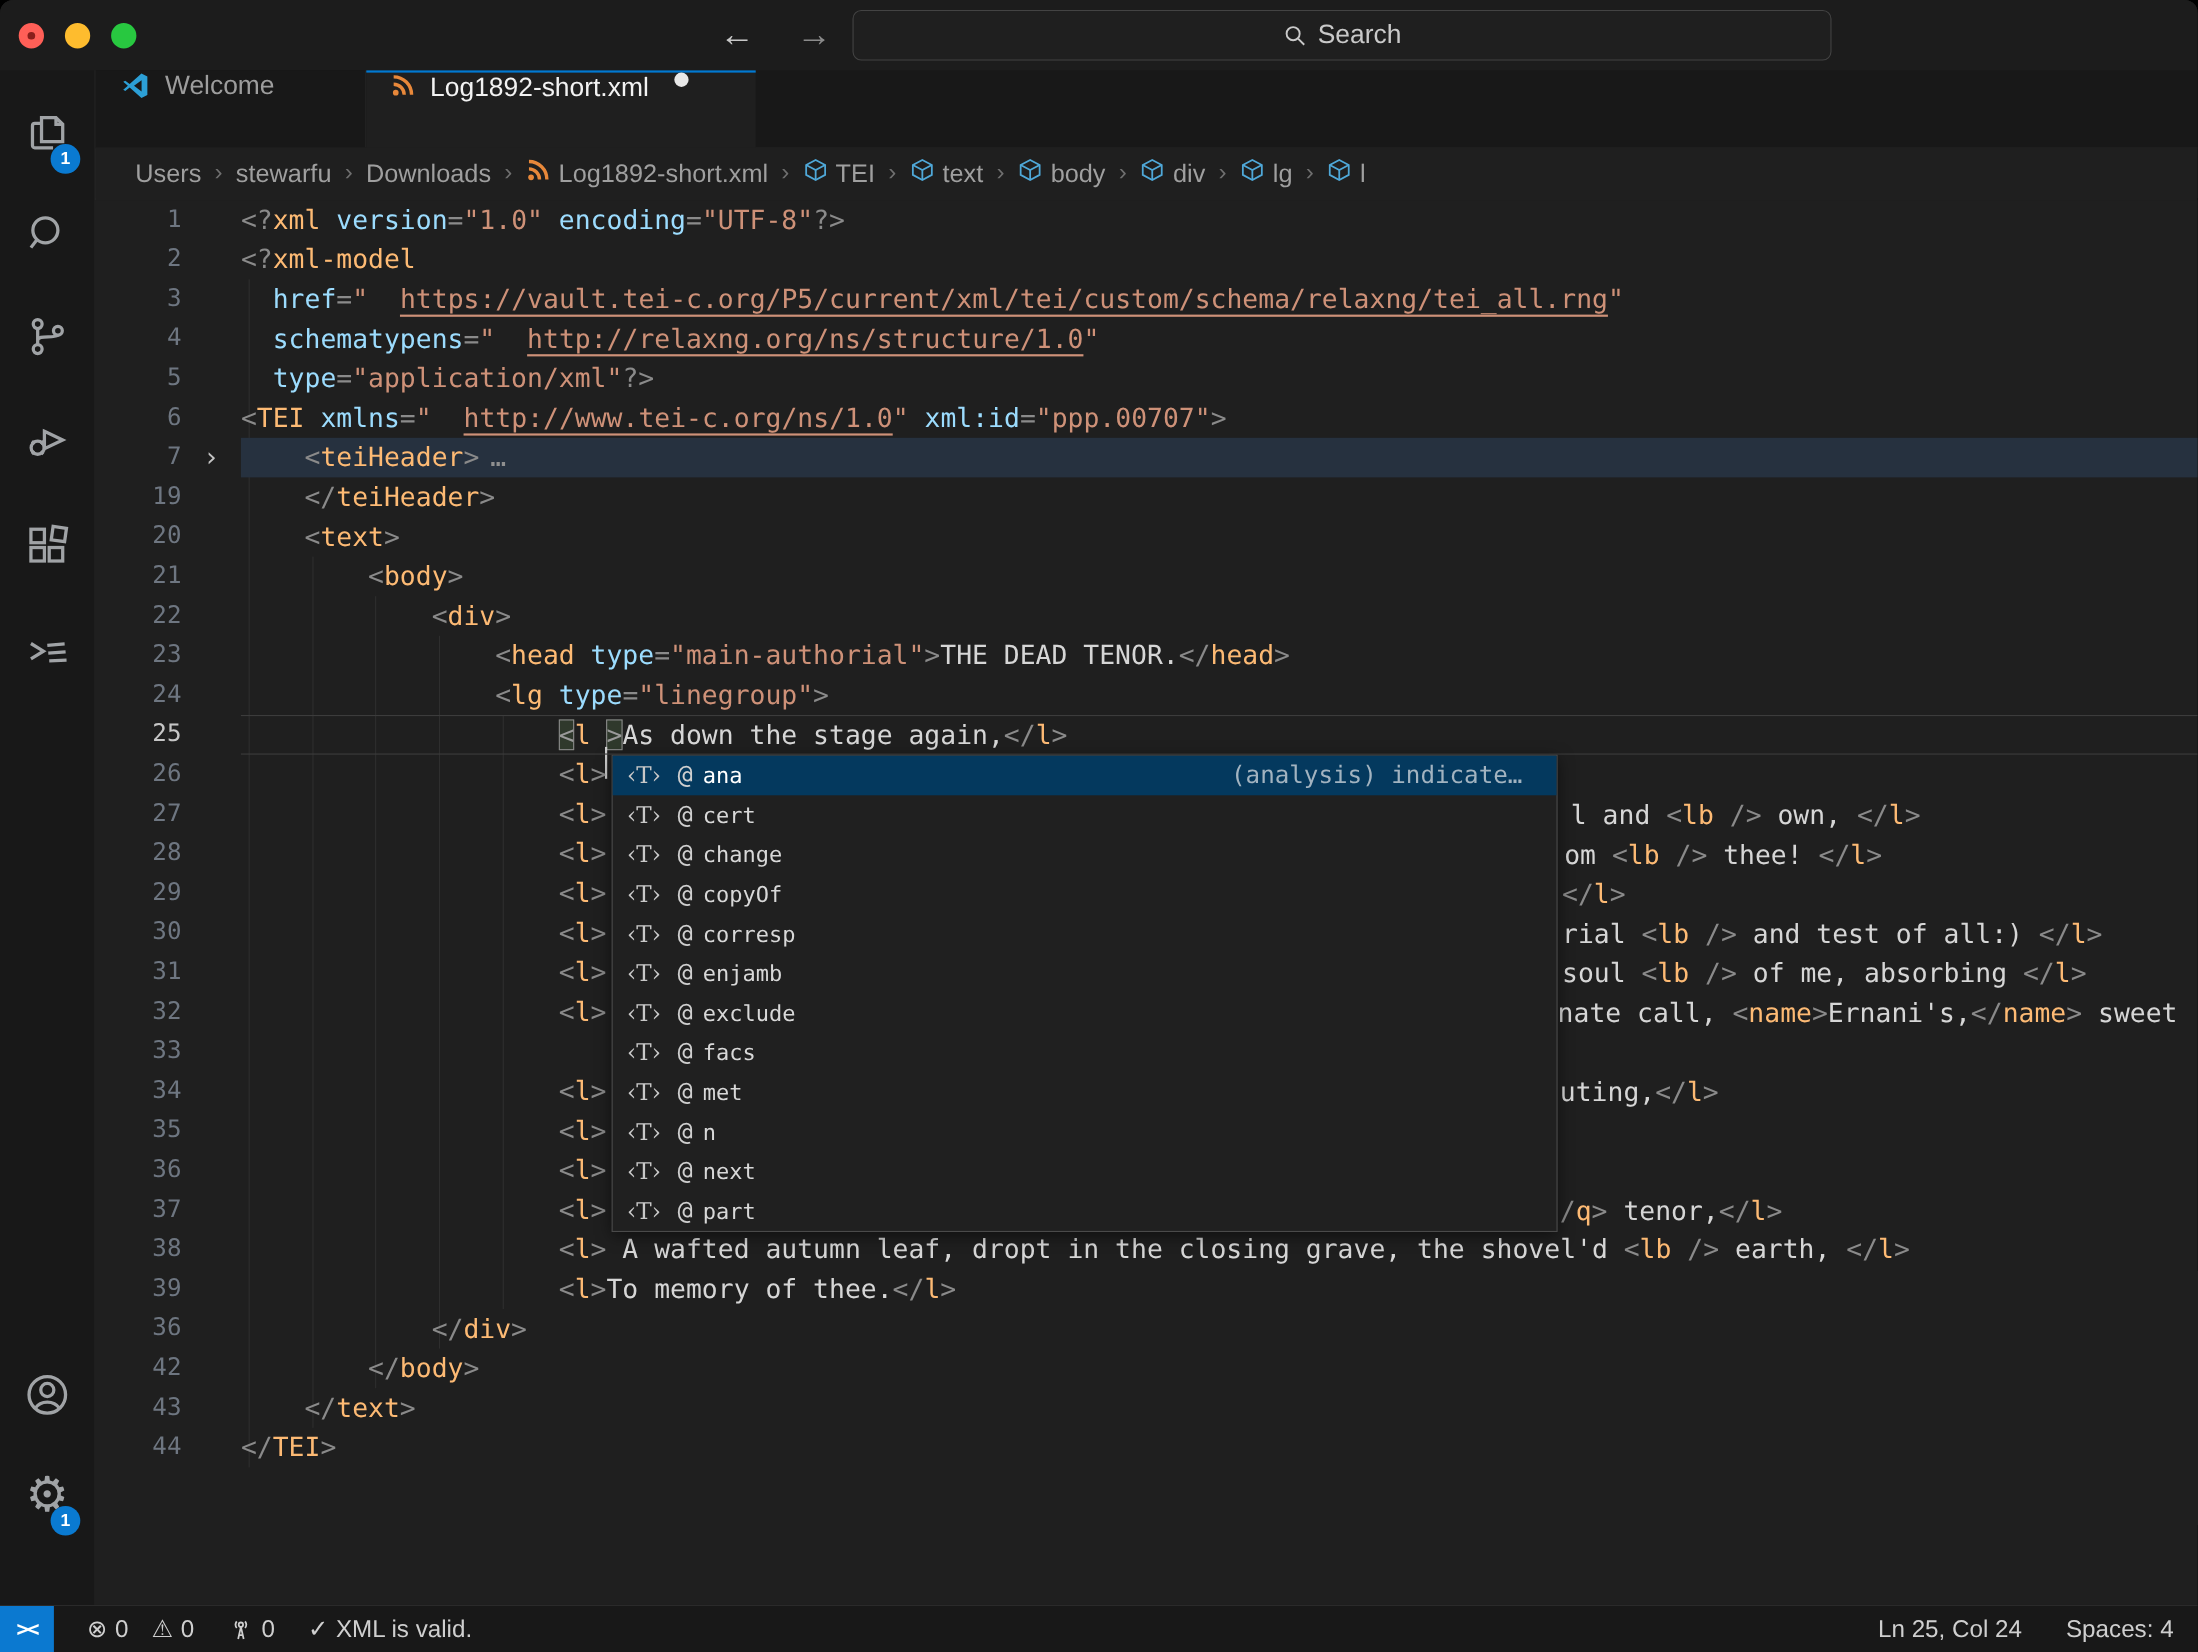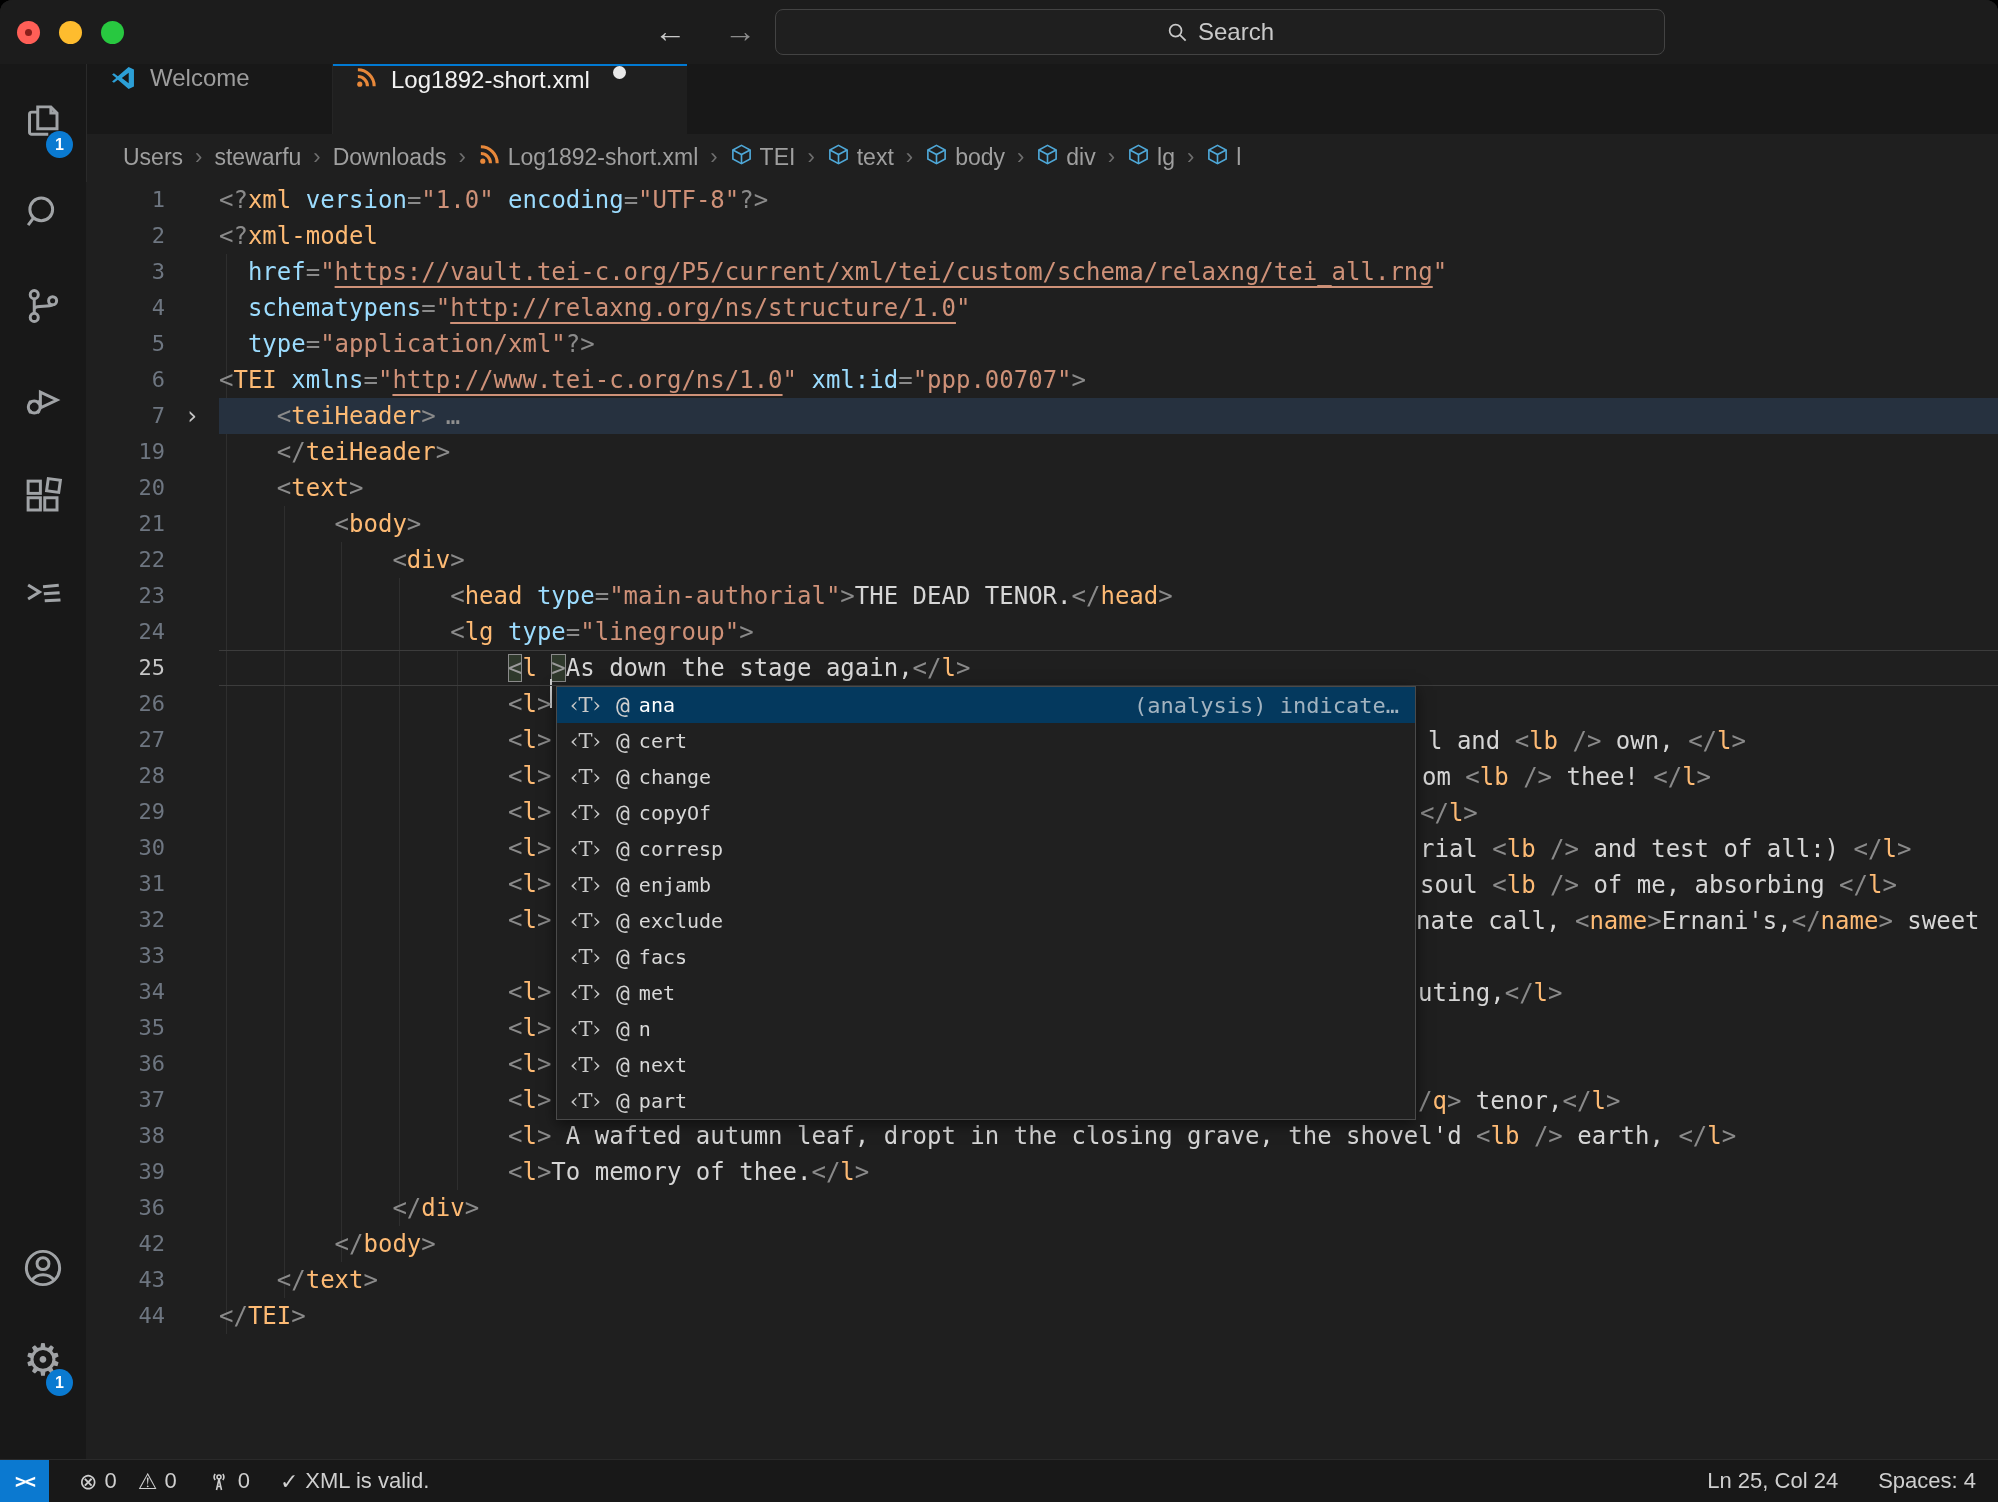--- a/index.html
+++ b/index.html
@@ -41,37 +41,37 @@
   .guide{position:absolute;width:1px;background:#2e2e2e;z-index:1;}
   #code{position:absolute;left:0;top:0;right:0;z-index:2;}
   .row{position:relative;height:36px;white-space:pre;font-family:"DejaVu Sans Mono",monospace;font-size:24px;line-height:36px;}
   .row .num{display:inline-block;width:79px;text-align:right;color:#6e7681;font-size:22px;vertical-align:top;}
   .row.curnum .num{color:#c6c6c6;}
   .row .gut{display:inline-block;width:54px;text-align:center;color:#c5c5c5;font-size:24px;vertical-align:top;}
   .row.hlrow::before{content:'';position:absolute;left:133px;right:0;top:0;bottom:0;background:#26313f;z-index:-1;}
   .row.curline::after{content:'';position:absolute;left:133px;right:0;top:0;height:34px;
     border-top:1px solid #3c3c3c;border-bottom:1px solid #3c3c3c;pointer-events:none;}
   .tok-plain{color:#d6d6d6}.tok-tag{color:#fdba74}.tok-attr{color:#9cdcfe}.tok-str{color:#ce9178}
-  .tok-url{color:#ce9178;text-decoration:underline;text-underline-offset:6px;}
+  .tok-url{color:#ce9178;text-decoration:underline;text-underline-offset:6px;margin-left:29px;}
   .tok-punct{color:#8a8a8a}
   .tok-fold{color:#8f8f8f;margin-left:10px;}
   .tok-brk{color:#9a9a9a;outline:1px solid #8a8a8a;outline-offset:-1px;background:rgba(90,125,80,.28);}
   .tok-cursor{display:inline-block;width:0;position:relative;}
   .tok-cursor::after{content:'';position:absolute;left:-1px;top:3px;width:2px;height:29px;background:#cfcfcf;}
   .tail{position:absolute;top:1px;white-space:pre;}
   
   #suggest{position:absolute;left:470px;top:504px;width:860px;background:#202020;border:1px solid #4a4a4a;
     box-sizing:border-box;z-index:5;box-shadow:0 4px 14px rgba(0,0,0,.55);}
   .sitem{height:36px;display:flex;align-items:center;padding-left:13px;}
   .sitem.sel{background:#04395e;}
   .s-kind{font-family:"DejaVu Serif",serif;font-size:21px;color:#c8c8c8;width:46px;}
   .s-at{font-size:23px;color:#cfcfcf;margin-right:9px;font-family:"DejaVu Sans Mono",monospace;}
   .s-name{font-family:"DejaVu Sans Mono",monospace;font-size:20px;color:#d8d8d8;}
   .sitem.sel .s-name{color:#fff;}
-  .s-detail{margin-left:auto;padding-right:16px;font-family:"DejaVu Sans Mono",monospace;font-size:22px;color:#a2b3c0;}
+  .s-detail{margin-left:auto;padding-right:31px;font-family:"DejaVu Sans Mono",monospace;font-size:22px;color:#a2b3c0;}
   
   #statusbar{position:absolute;left:0;bottom:0;width:100%;height:42px;background:#181818;border-top:1px solid #2a2a2a;
     display:flex;align-items:center;color:#cfcfcf;font-size:22px;}
   #remote{width:49px;height:42px;background:#0b79d0;color:#fff;display:flex;align-items:center;justify-content:center;
     font-family:"DejaVu Sans Mono",monospace;font-size:19px;letter-spacing:-2px;font-weight:bold;}
   .sb-group{display:flex;align-items:center;gap:7px;margin-left:30px;}
   .sb-ico{font-family:"DejaVu Sans",sans-serif;font-size:22px;}
   #sb-right{margin-left:auto;display:flex;gap:40px;padding-right:22px;}
 </style>
 </head>

